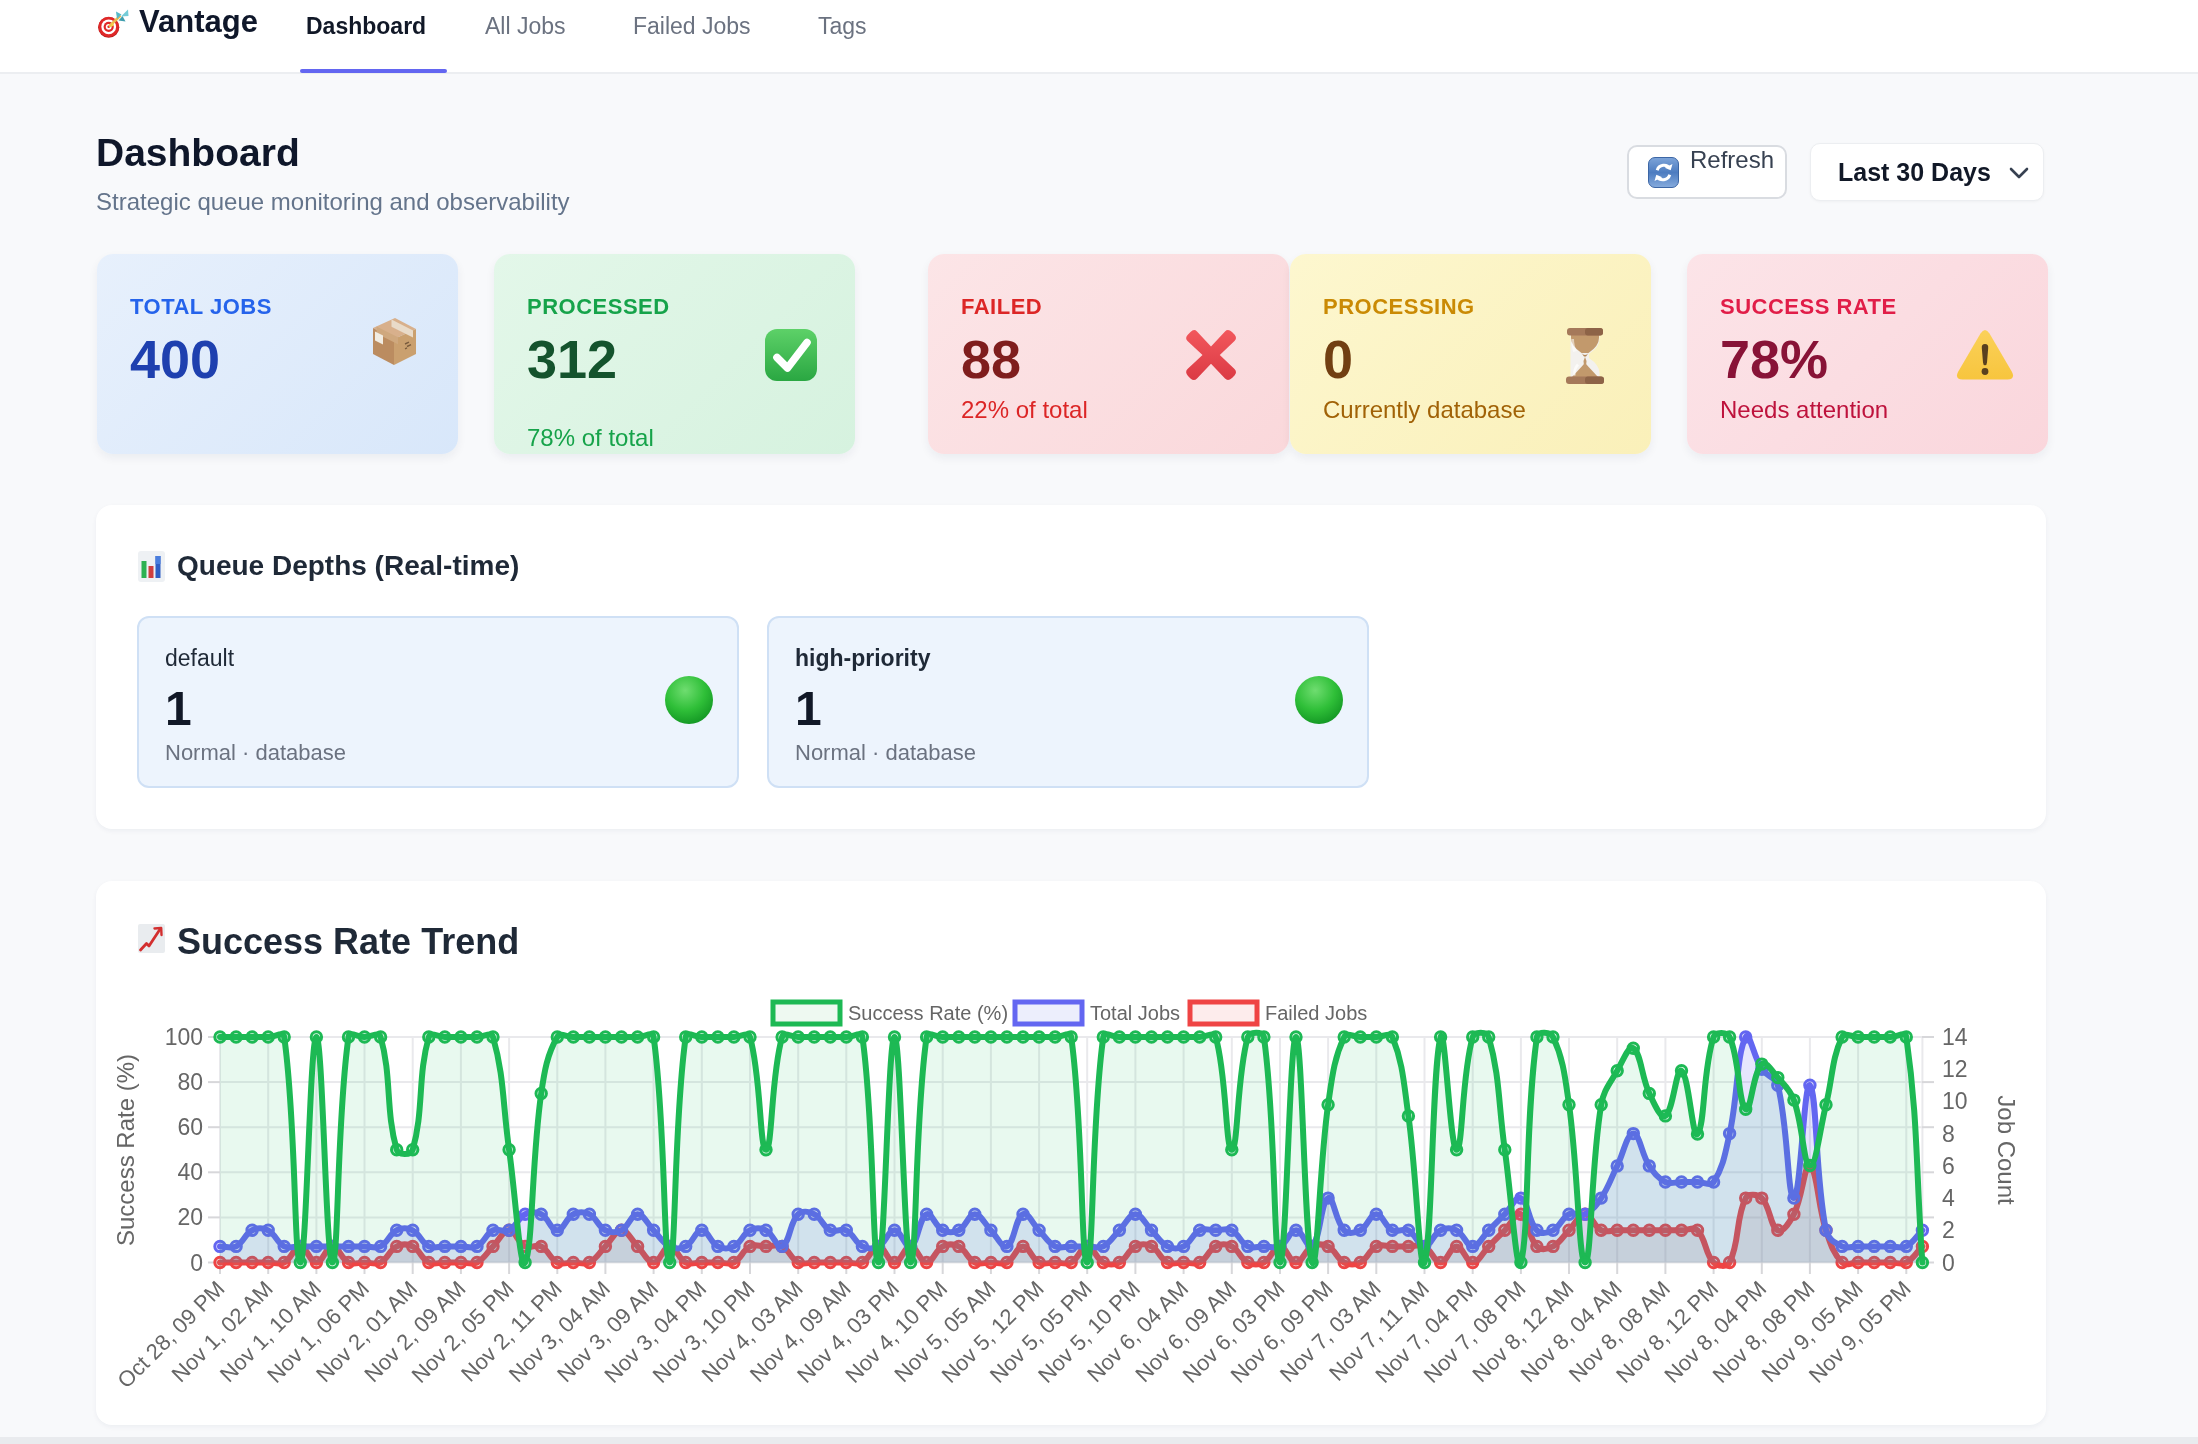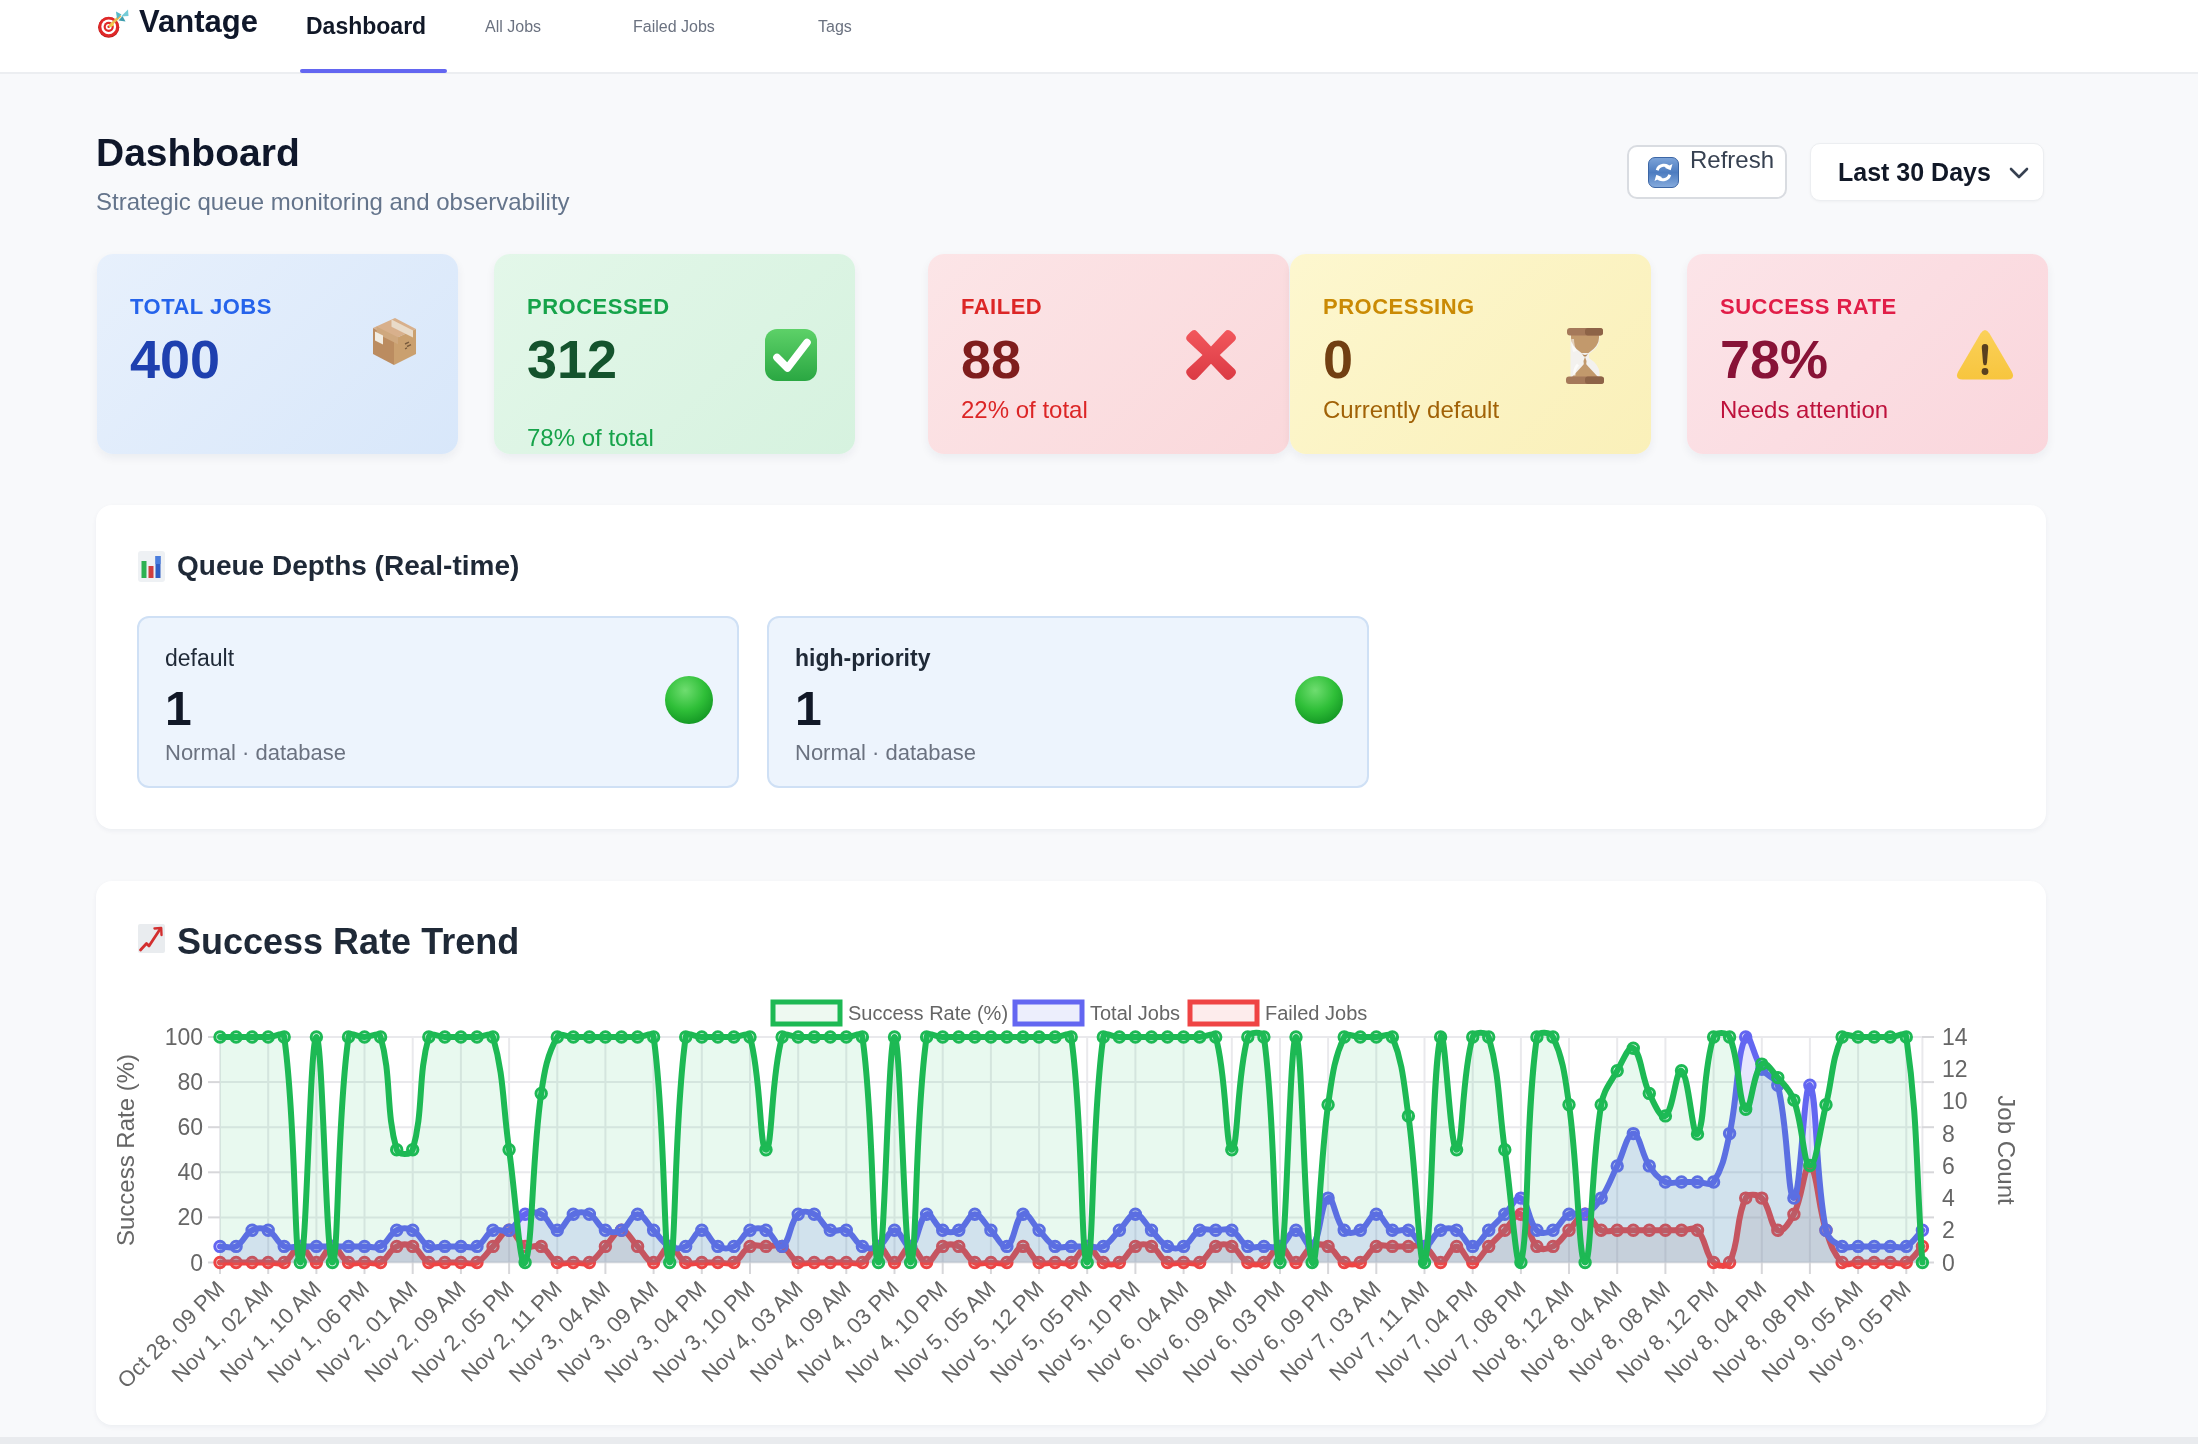--- a/index.html
+++ b/index.html
@@ -1,19 +1,19 @@
 <!DOCTYPE html>
 <html><head><meta charset="utf-8">
 <style>
 * { margin:0; padding:0; box-sizing:border-box; }
 html,body { width:2198px; height:1444px; font-family:"Liberation Sans", sans-serif; background:#f8f9fb; overflow:hidden; }
 .abs { position:absolute; }
 #page { position:relative; width:2198px; height:1444px; }
 #header { position:absolute; left:0; top:0; width:2198px; height:74px; background:#fff; border-bottom:2px solid #eceef1; }
-.navlink { position:absolute; top:0; height:53px; line-height:53px; font-size:16px; font-weight:500; color:#6b7280; }
+.navlink { position:absolute; top:0; height:53px; line-height:53px; font-size:23px; font-weight:500; color:#6b7280; }
 #underline { position:absolute; left:300px; top:69px; width:147px; height:4px; background:#6366f1; border-radius:2px; }
 .card { position:absolute; background:#fff; border-radius:16px; box-shadow:0 2px 5px rgba(15,30,70,0.05); }
 .stat { position:absolute; top:254px; width:361px; height:200px; border-radius:16px; box-shadow:0 4px 10px rgba(15,30,70,0.06); }
 .stat .lab { position:absolute; left:33px; top:40px; font-size:22px; font-weight:700; letter-spacing:0.5px; }
 .stat .num { position:absolute; left:33px; top:74px; font-size:54px; font-weight:800; }
 .stat .sub { position:absolute; left:33px; top:142px; font-size:24px; }
 .stat .ico { position:absolute; }
 .qbox { position:absolute; top:616px; width:602px; height:172px; background:#edf4fd; border:2px solid #cfe0f5; border-radius:12px; }
 </style></head>
 <body>
@@ -103,21 +103,21 @@
 <stop offset="0" stop-color="#f2575c"></stop>
               <stop offset="1" stop-color="#db3a44"></stop>
             </linearGradient>
           </defs>
 <path d="M30 21.5 L44 6.5 Q47 3.5 51 7 L53.5 9.5 Q56.5 13 53.5 16 L38.8 30 L53.5 44 Q56.5 47 53.5 50.5 L51 53 Q47 56.5 44 53.5 L30 38.8 L16 53.5 Q13 56.5 9.5 53.5 L7 51 Q3.5 47 6.5 44 L21.5 30 L6.5 16 Q3.5 13 7 9.5 L9.5 7 Q13 3.5 16 6.5 Z" fill="url(#xg)"></path>
 </svg></div>
 </div>
 <div class="stat" style="left:1290px;background:linear-gradient(135deg,#fdf7cf 0%,#faf0b9 100%);">
   <div class="lab" style="color:#ca8a04;">PROCESSING</div>
   <div class="num" style="color:#713f12;">0</div>
-  <div class="sub" style="color:#a16207;">Currently default</div>
+  <div class="sub" style="color:#a16207;">Currently database</div>
   <div class="ico" style="left:275px;top:73px;"><svg width="40" height="58" viewBox="0 0 40 58">
 <path d="M5.5 8 L34.5 8 L34.5 12 Q34.5 20 24 27 L24 31 Q34.5 38 34.5 46 L34.5 50 L5.5 50 Z" fill="#f3f1ee"></path>
 <path d="M6 8 L34 8 L34 11 Q34 19 23.5 26 L16.5 26 Q6 19 6 11 Z" fill="#c2996c"></path>
 <path d="M16.5 26 Q18 28 20 28 Q22 28 23.5 26 L21 29.5 L19 29.5 Z" fill="#b08455"></path>
 <path d="M20 30 L21.5 34 L20 50 L18.5 34 Z" fill="#c2996c"></path>
 <path d="M20 36 L33 50 L7 50 Z" fill="#c2996c"></path>
 <path d="M8 25 Q6 18 6.5 12 L9 12 Q9 19 12 24 Z" fill="#ffffff" opacity="0.55"></path>
 <path d="M8.5 48.5 Q7 42 12 36.5 L14 38.5 Q10 43 10.5 48.5 Z" fill="#ffffff" opacity="0.7"></path>
 <rect x="2" y="1" width="36" height="7.5" rx="3" fill="#a5795a"></rect>
 <rect x="20" y="1" width="18" height="7.5" rx="3" fill="#8d6347"></rect>

